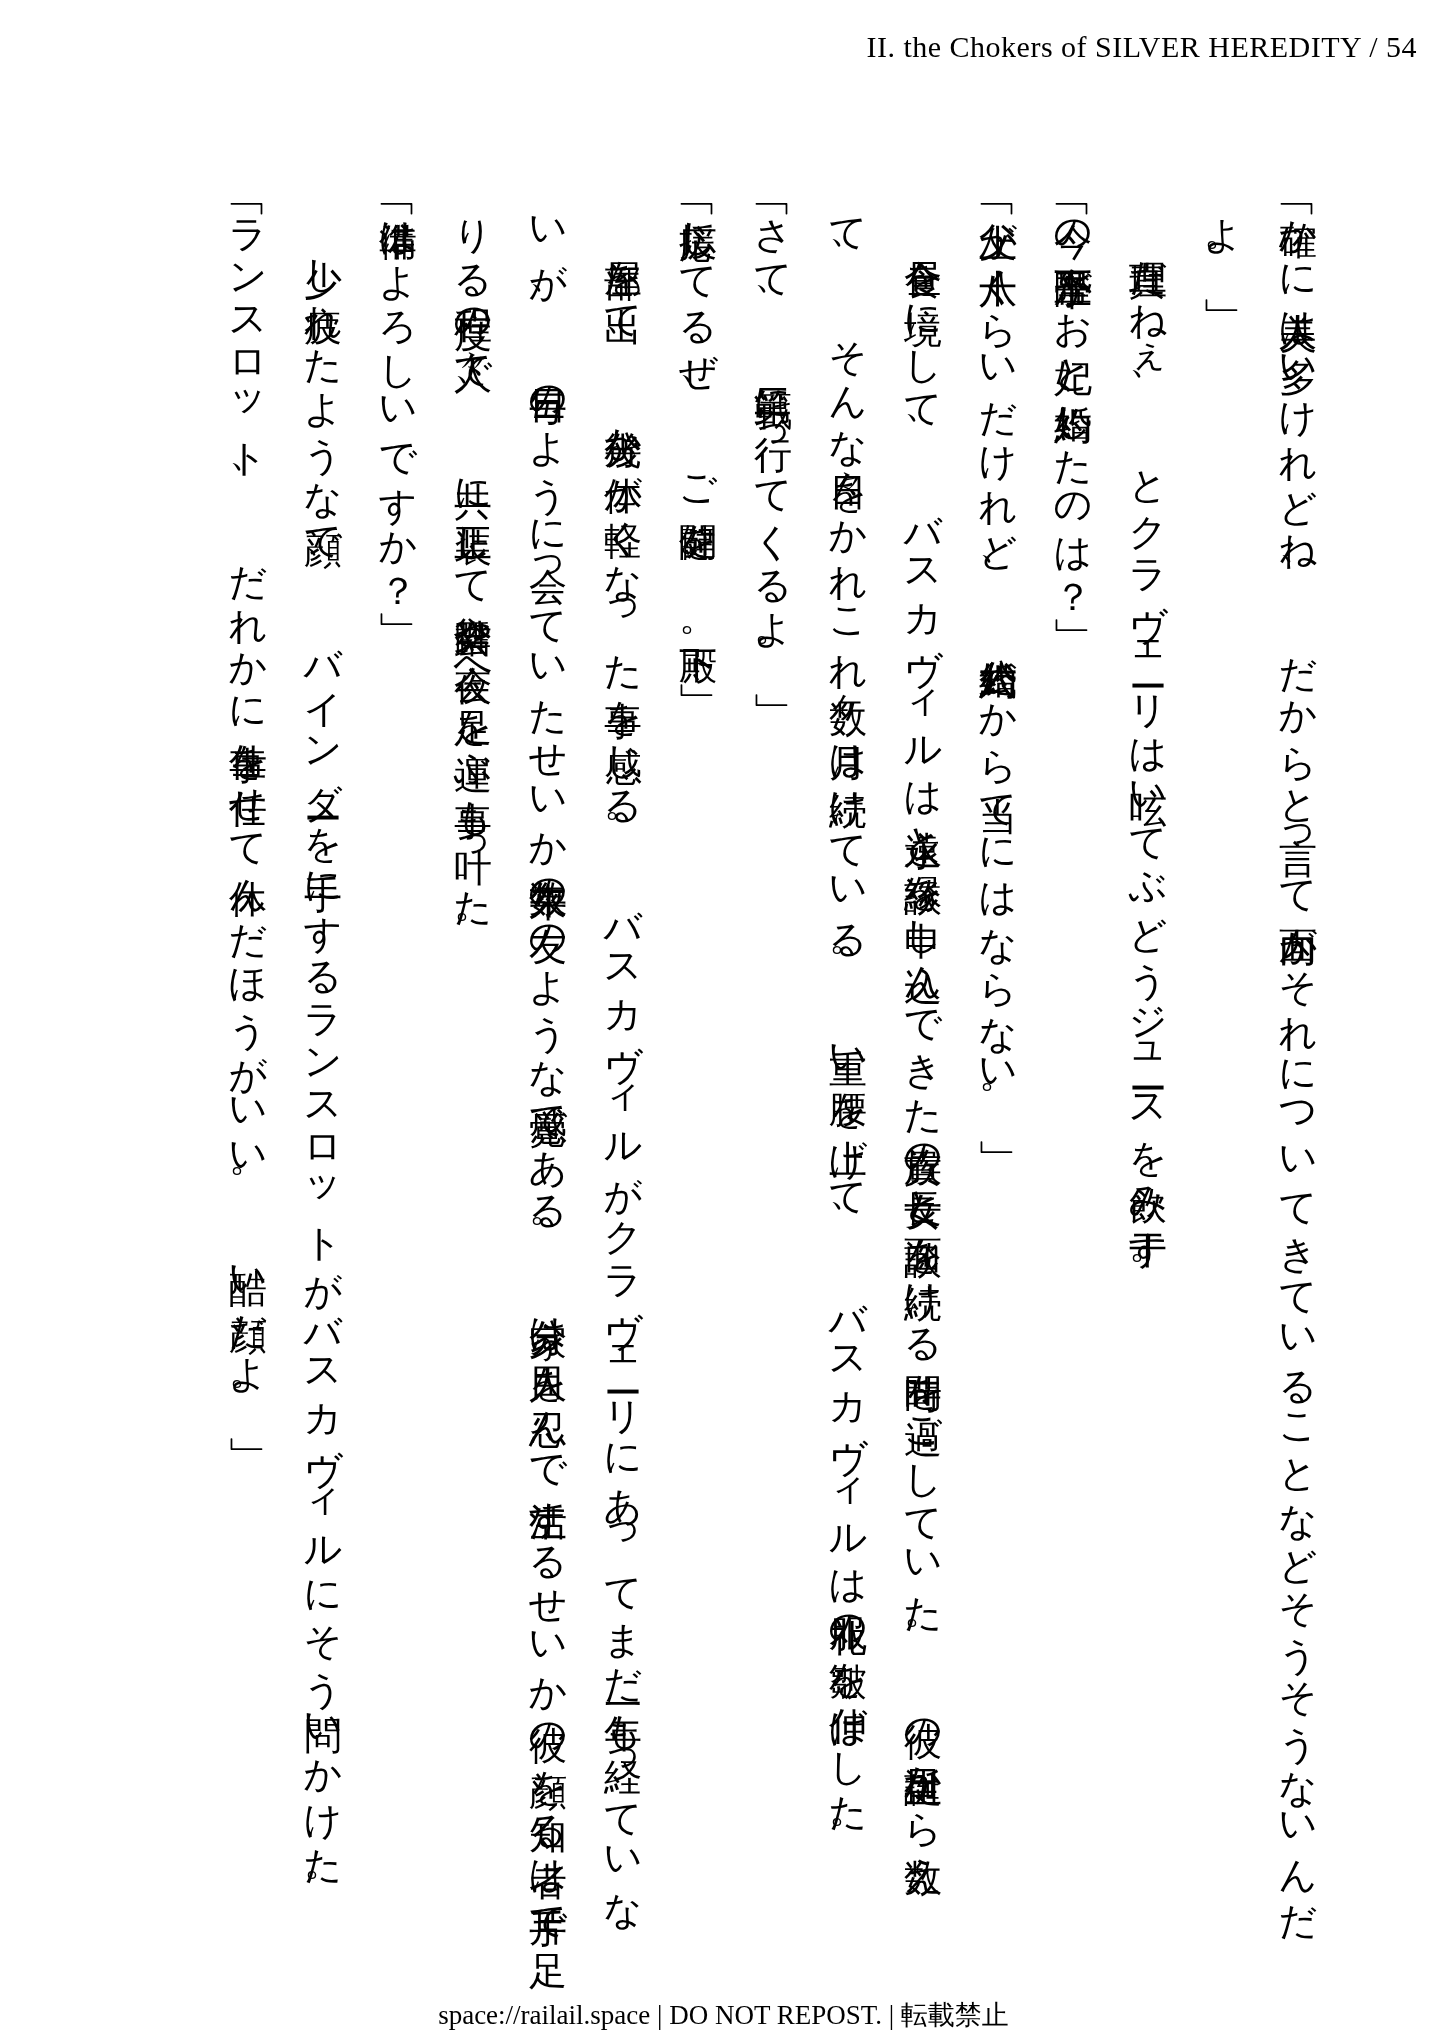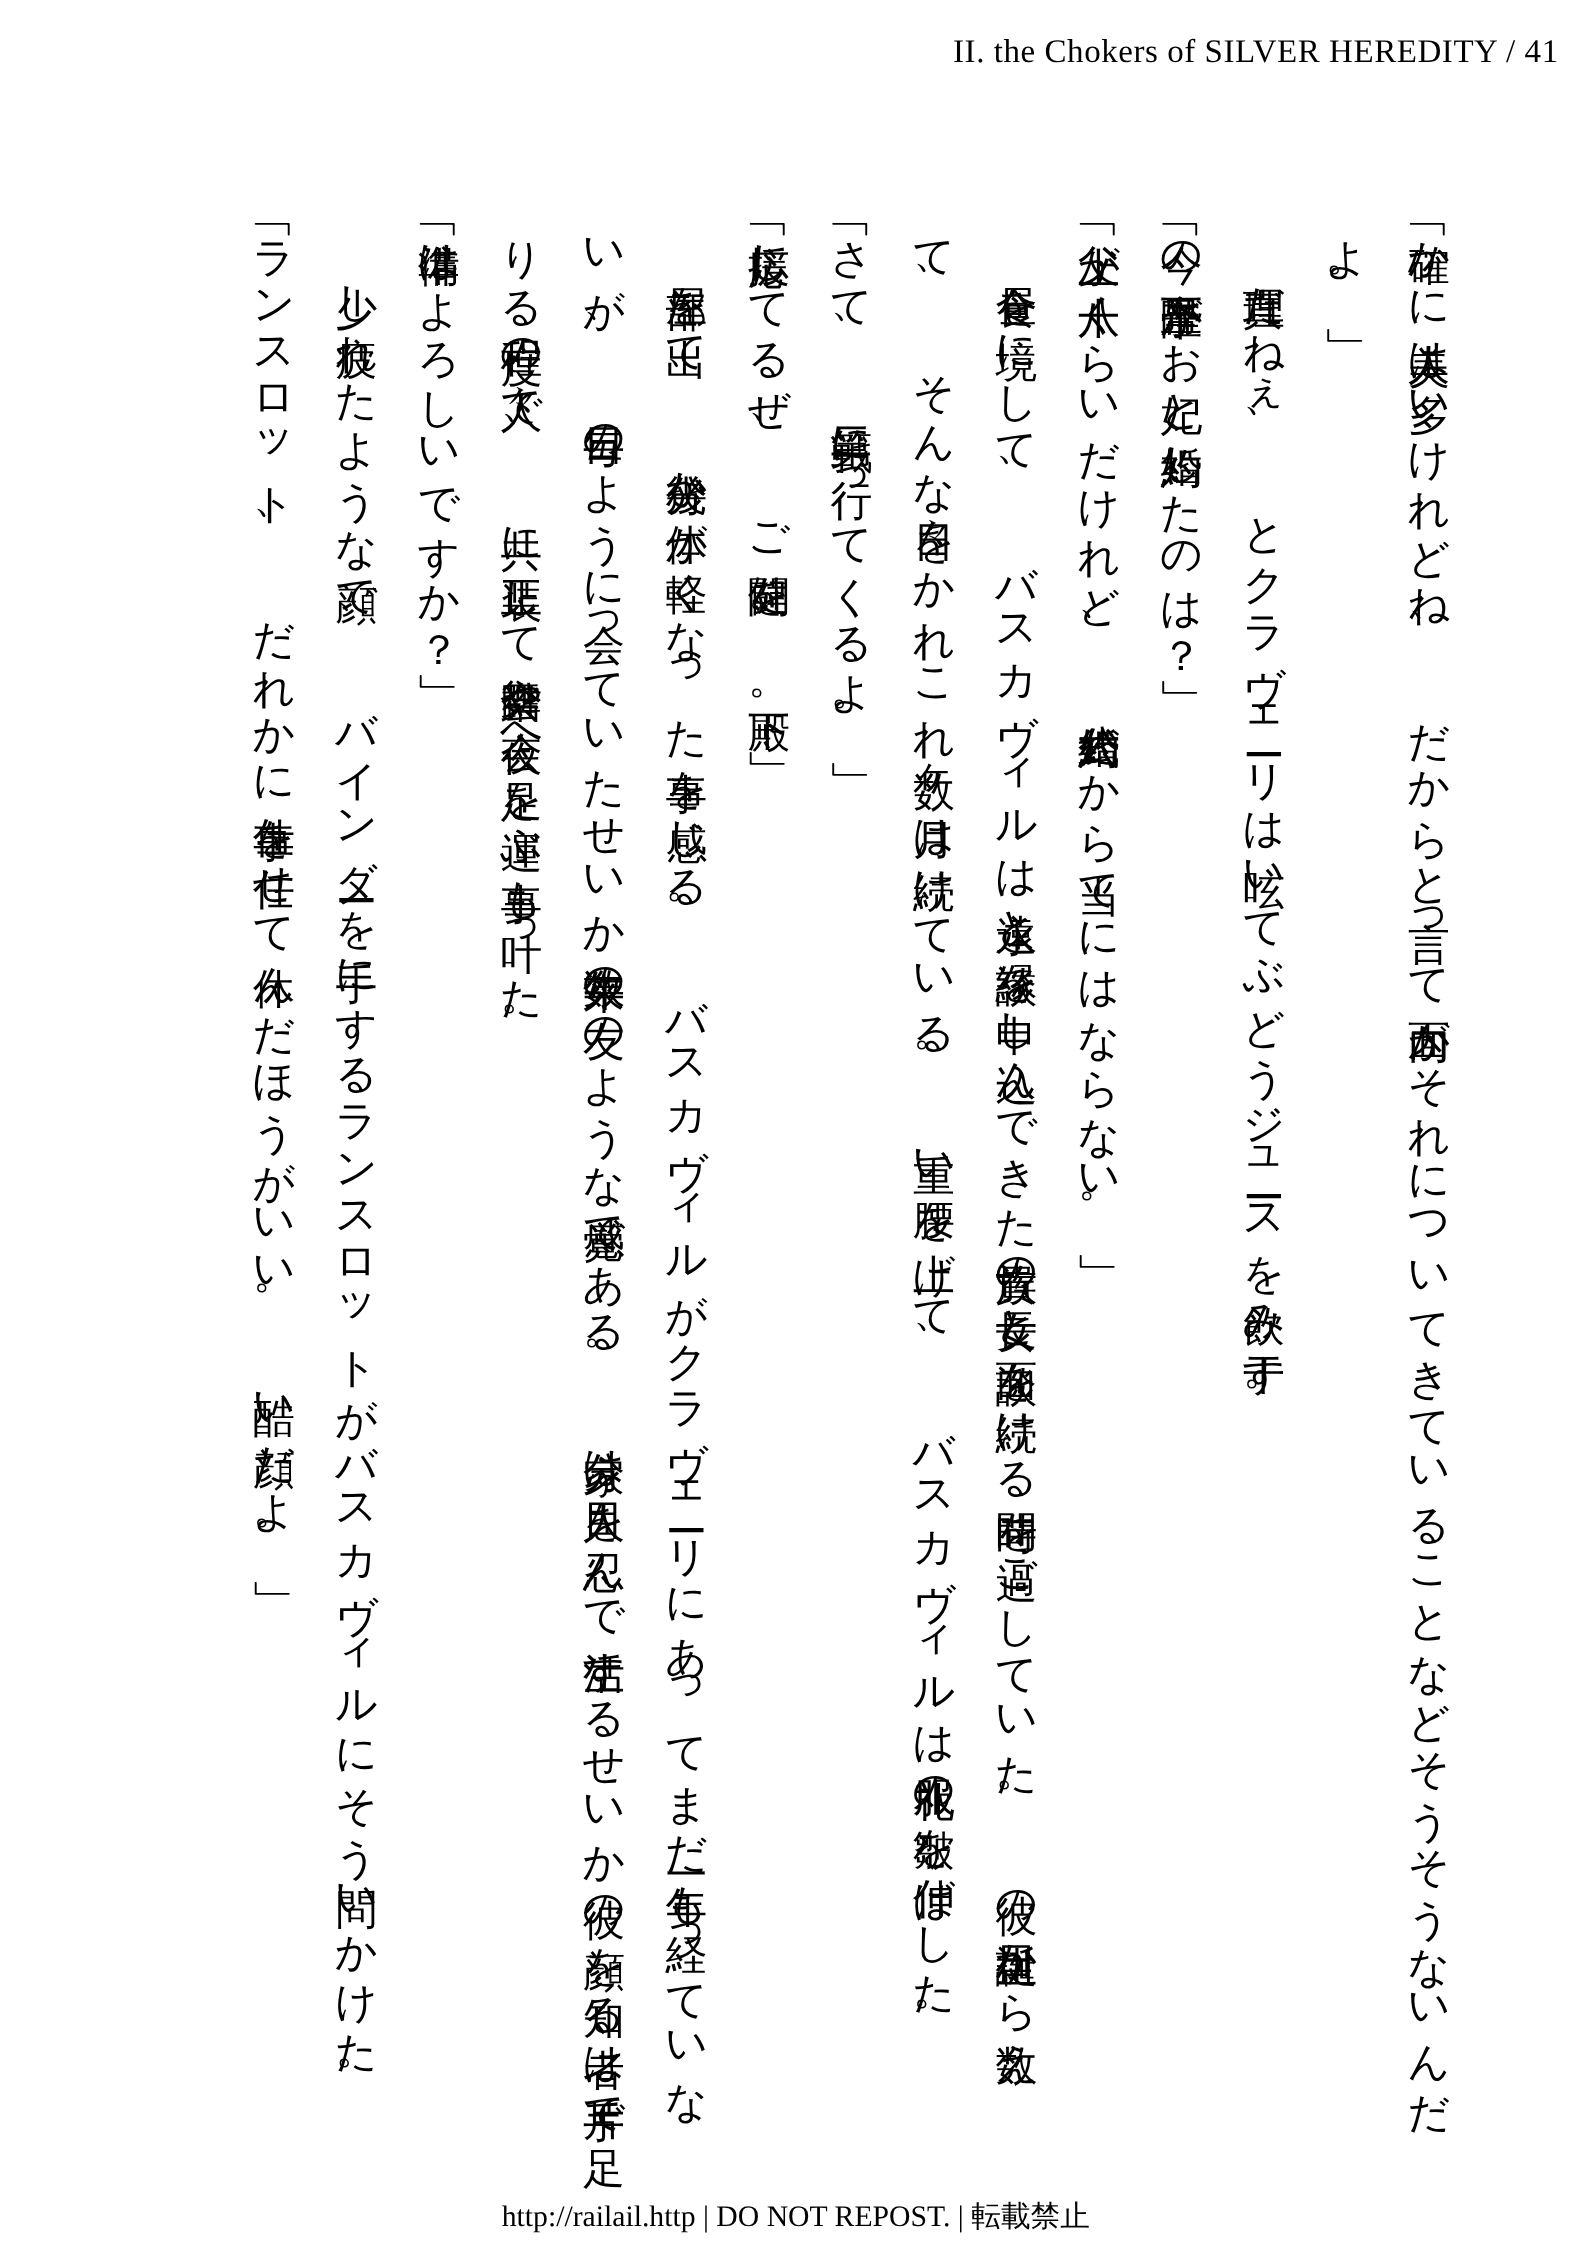--- a/index.html
+++ b/index.html
@@ -49,32 +49,32 @@
     line-height: 36px;
   }
   .page-footer div {
     white-space: nowrap;
   }
 </style>
 </head>
 <body>
 
 <header class="page-header">
-  <span>II. the Chokers of SILVER HEREDITY / 41</span>
+  <span>II. the Chokers of SILVER HEREDITY / 54</span>
 </header>
 
 <main class="text-block">
   <p>「確かに美人は多いけれどね、　だからと言って内面がそれについてきていることなどそうそうないんだよ。」</p>
   <p>　真理だねぇ、　とクラヴェーリは呟いてぶどうジュースを飲み干す。</p>
   <p>「今の皇帝陛下がお妃と婚約したのは？」</p>
   <p>「父上が十八くらいだけれど、　公式婚約だから当てにはならない。」</p>
   <p>　昼食を境にして、　バスカヴィルは永遠と縁談を申し込んできた貴族の長女と面談を続ける時間を過ごしていた。　彼の誕生日から数えて、　そんな日々をかれこれ数ヶ月は続けている。　重い腰を上げて、　バスカヴィルは礼服の皺を伸ばした。</p>
   <p>「さて、　第二戦に行ってくるよ。」</p>
   <p>「応援してるぜ、　ご健闘を。　殿下。」</p>
   <p>　部屋を出て、　幾分か体が軽くなった事を感じる。　バスカヴィルがクラヴェーリにあってまだ一年も経っていないが、　毎日のように会っていたせいか数年来の友のような感覚である。　分家は人目を忍んで生活するせいか彼の顔を知る者は片手で足りる程度の人々で、　共に正装して舞踏会や夜会へ足を運ぶ事も叶った。</p>
   <p>「準備はよろしいですか？」</p>
   <p>　少し疲れたような顔で、　バインダーを手にするランスロットがバスカヴィルにそう問いかけた。</p>
   <p>「ランスロット、　だれかに仕事を任せて休んだほうがいい。　酷い顔だよ。」</p>
 </main>
 
 <footer class="page-footer">
-  <div>http://railail.http | DO NOT REPOST. | 転載禁止</div>
+  <div>space://railail.space | DO NOT REPOST. | 転載禁止</div>
 </footer>
 
 </body></html>

